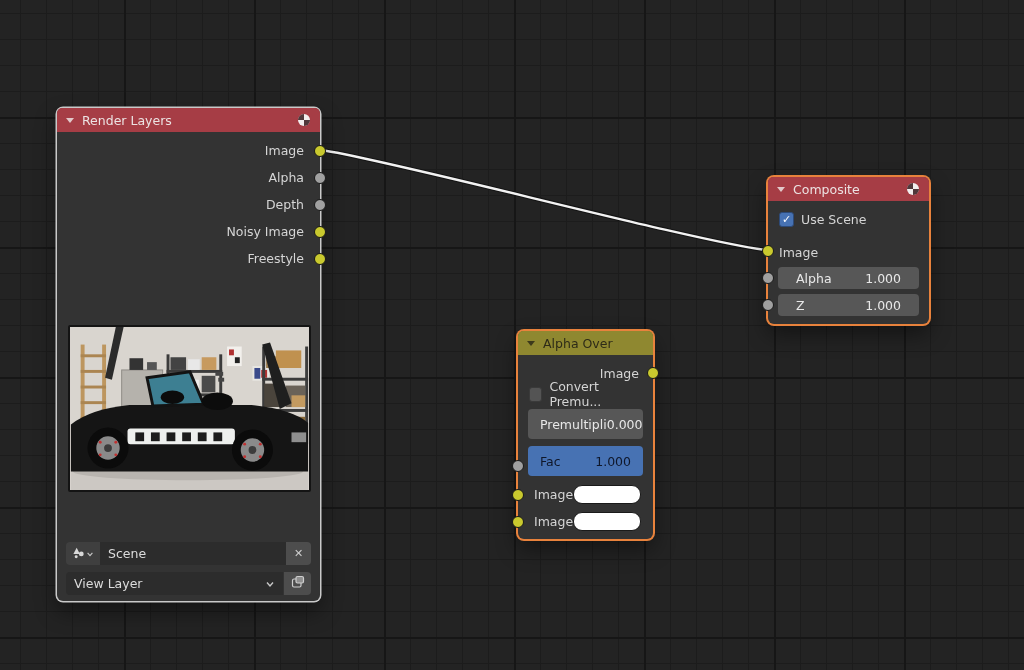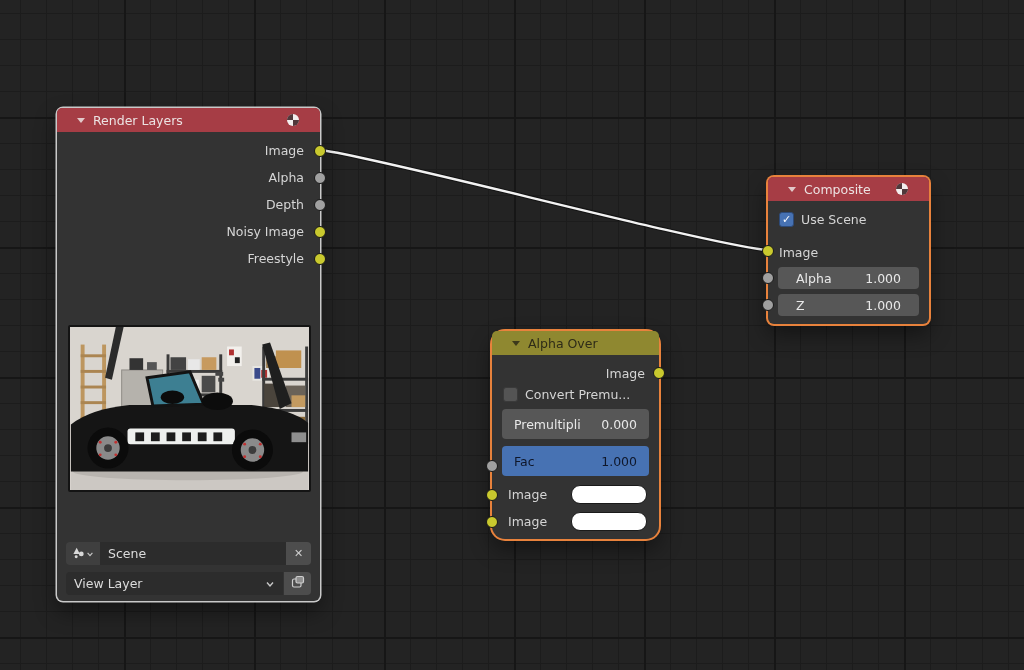--- a/index.html
+++ b/index.html
@@ -11,21 +11,21 @@
       linear-gradient(90deg, var(--grid-major,#161616) 2px, transparent 2px),
       linear-gradient(var(--grid-line,#1c1c1c) 1px, transparent 1px),
       linear-gradient(90deg, var(--grid-line,#1c1c1c) 1px, transparent 1px);
     background-size:130px 130px,130px 130px,26px 26px,26px 26px;
     background-position:-6px -13px,-6px -13px,-6px -13px,-6px -13px;}
   .wires{position:absolute;left:0;top:0;width:1024px;height:670px;pointer-events:none;}
   .node{position:absolute;background:var(--node-body,#333);border-radius:6px;
     box-shadow:0 10px 22px rgba(0,0,0,.45);color:var(--node-text,#d5d5d5);font-size:12.5px;}
   .node.active{box-shadow:0 0 0 1.5px var(--outline-active,#c9c9c9),0 10px 22px rgba(0,0,0,.45);}
   .node.selected{box-shadow:0 0 0 2px var(--outline-selected,#e8823c),0 10px 22px rgba(0,0,0,.45);}
-  .nheader{display:flex;align-items:center;height:24px;padding:0 20px;gap:8px;
+  .nheader{display:flex;align-items:center;height:24px;padding:0 9px;gap:8px;
     border-radius:5px 5px 0 0;font-size:12.5px;}
   .nheader.red{background:var(--header-red,#a63d45);color:var(--header-text-light,#ece2e2);}
   .nheader.olive{background:var(--header-olive,#8f8830);color:var(--header-text-dark,#2e2b18);}
   .tri{width:0;height:0;border-left:4px solid transparent;border-right:4px solid transparent;
     border-top:5px solid currentColor;opacity:.85;flex:0 0 auto;}
   .nheader .ttl{flex:1;white-space:nowrap;overflow:hidden;}
   .hicon{flex:0 0 auto;display:flex;}
   .socket{position:absolute;width:12px;height:12px;border-radius:50%;
     border:1px solid #191919;box-sizing:border-box;}
   .socket.yellow{background:var(--socket-yellow,#c9c92e);}
@@ -281,21 +281,21 @@
     <div class="slider pad-wide" style="margin-top:5px;">
       <span>Z</span>
       <span>1.000</span>
     </div>
 
     <span class="socket yellow sl" style="top:68px;"></span>
     <span class="socket gray sl" style="top:95px;"></span>
     <span class="socket gray sl" style="top:122px;"></span>
   </div>
 
-  <div class="node selected" style="left:492px;top:331px;width:167px;height:208px;border-radius:13px;">
+  <div class="node selected" style="left:518px;top:331px;width:135px;height:208px;">
     <div class="nheader olive">
       <span class="tri"></span>
       <span class="ttl">Alpha Over</span>
     </div>
 
     <div class="out-row" style="margin-top:6px;height:24px;padding-right:14px;">
       <span>Image</span>
       <span class="socket yellow sr"></span>
     </div>
 

